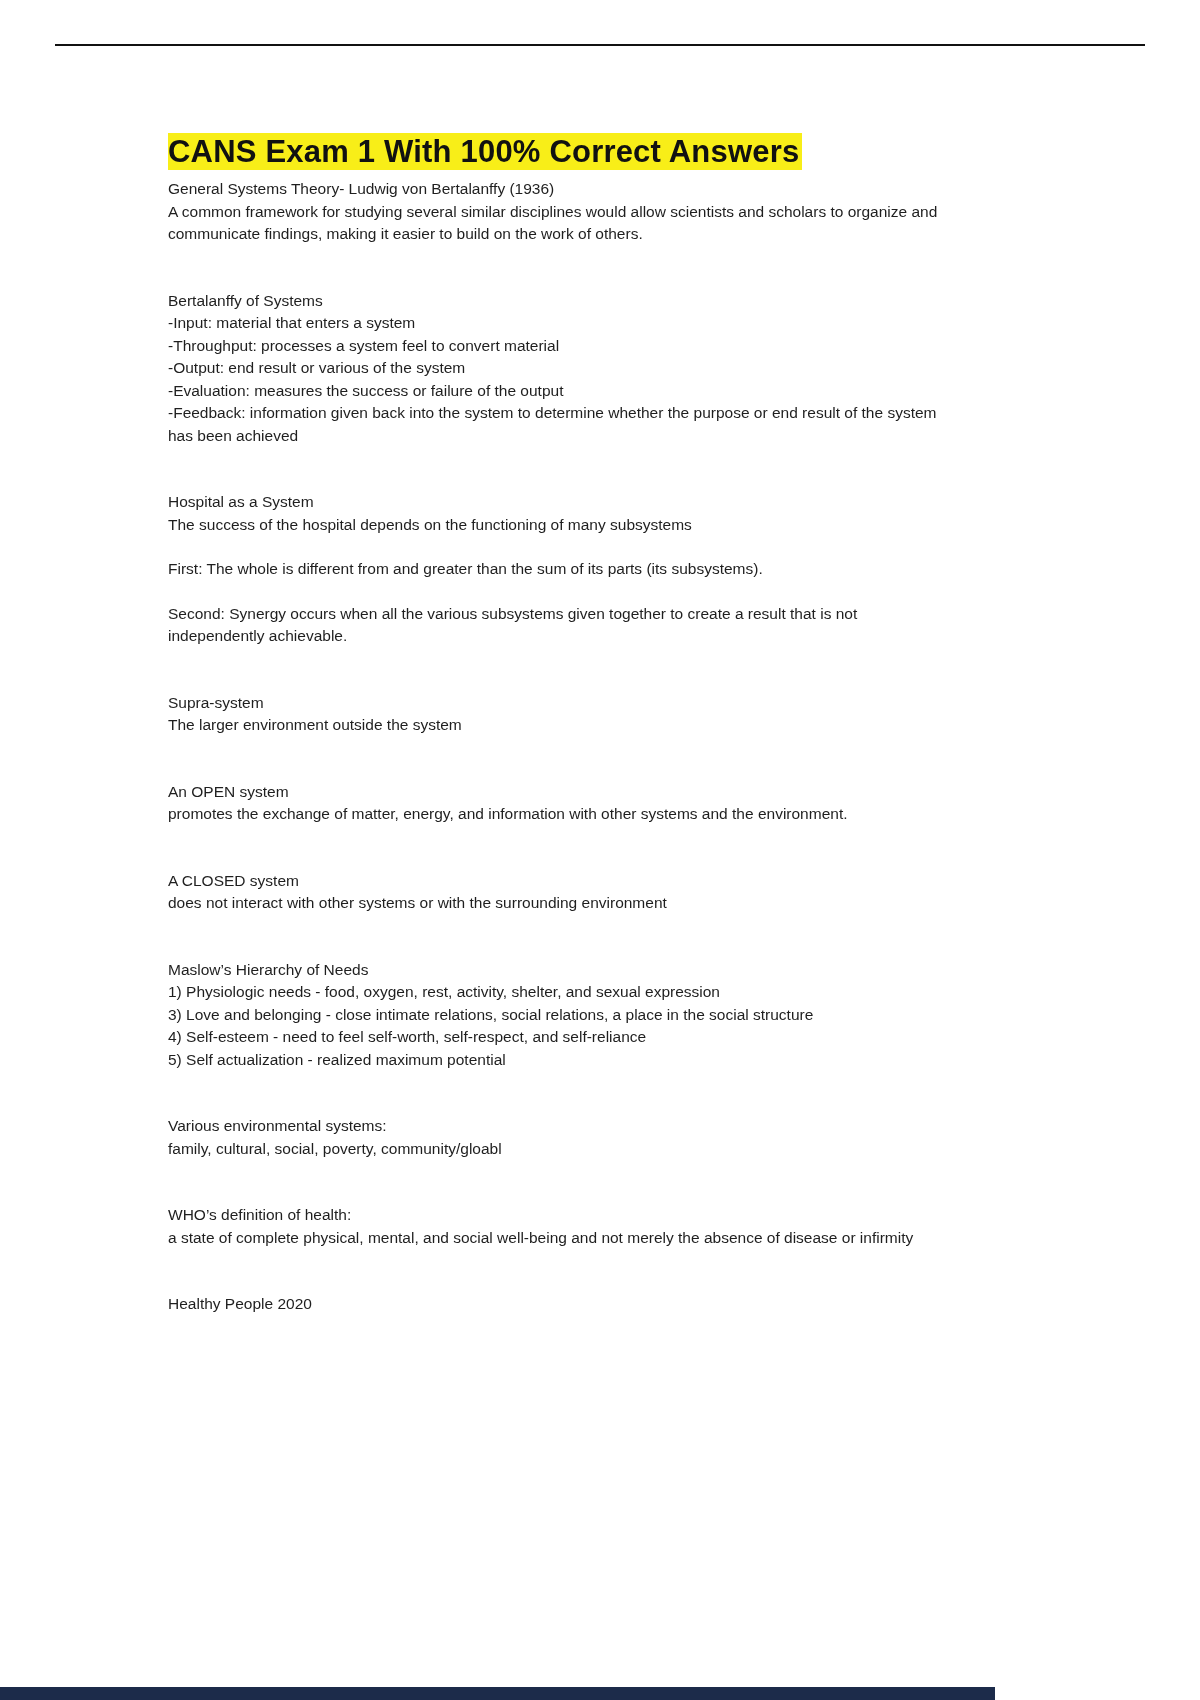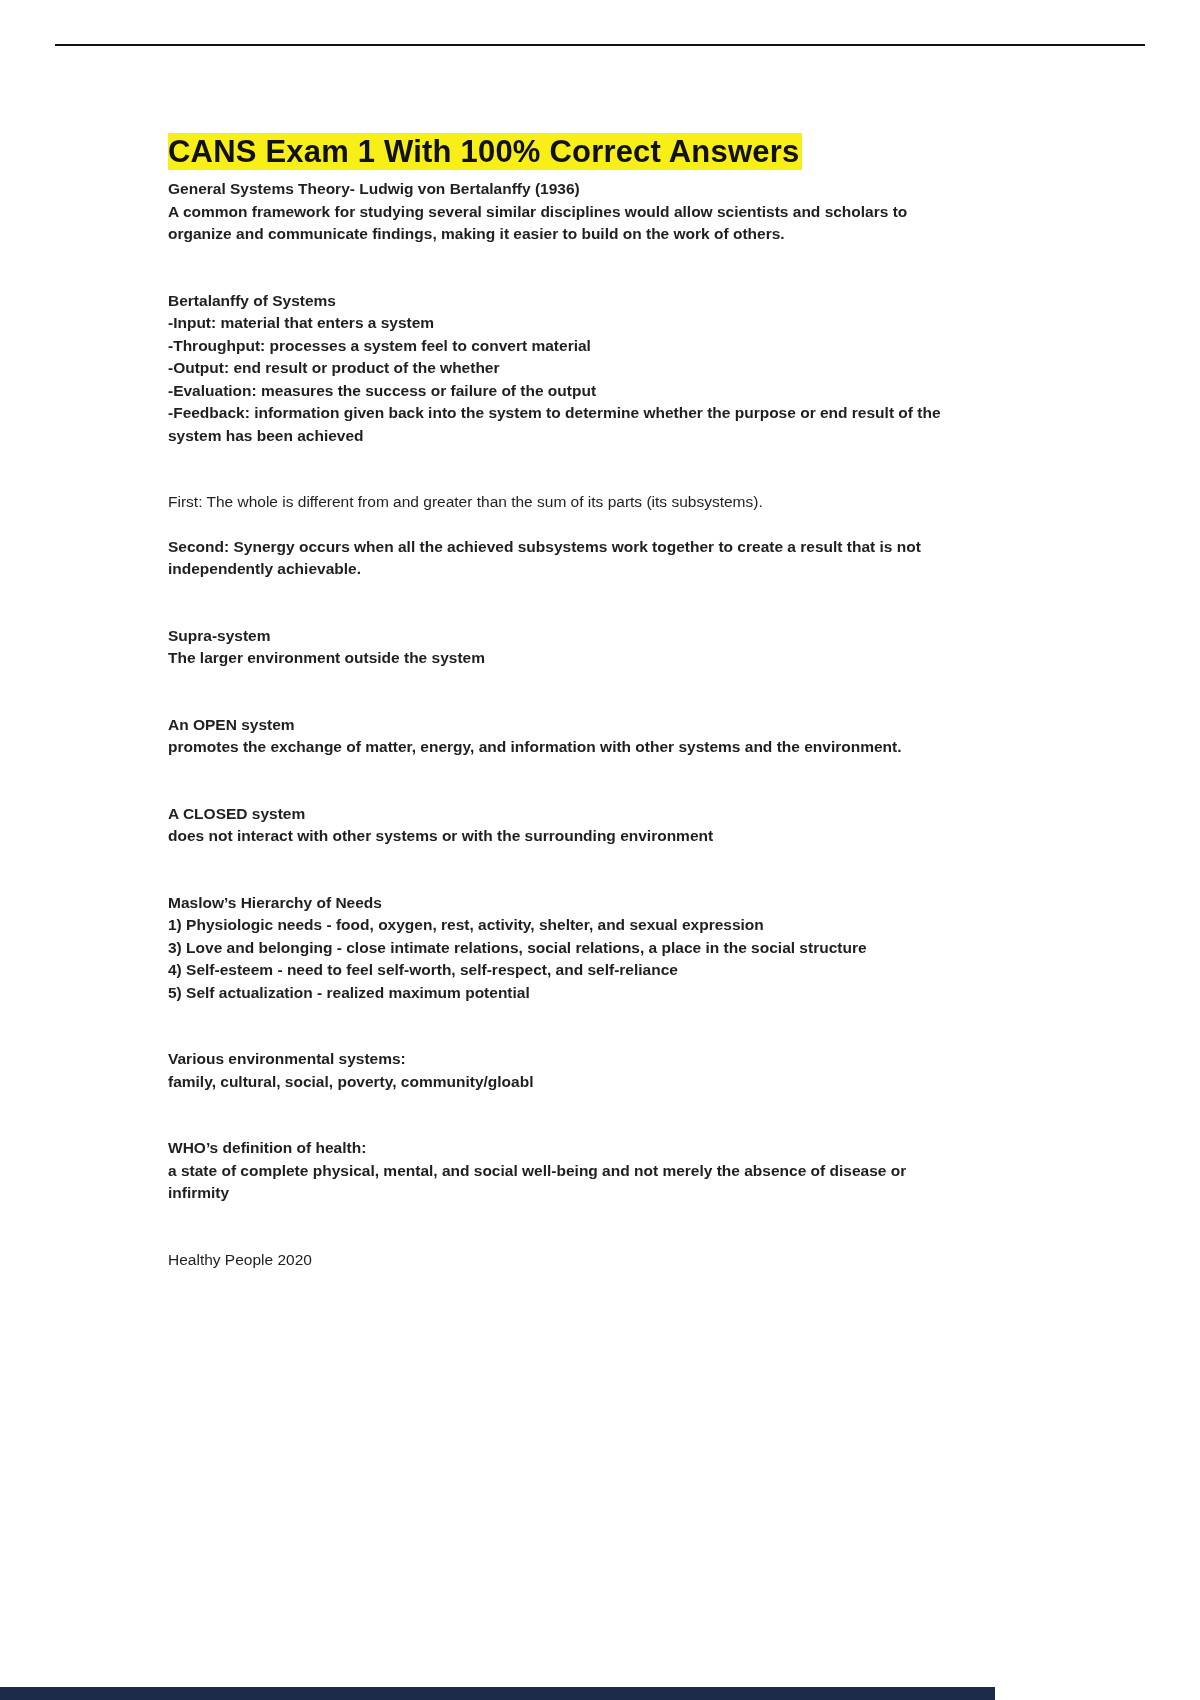--- a/index.html
+++ b/index.html
@@ -37,21 +37,21 @@
     color: #111111;
     margin-bottom: 5px;
     letter-spacing: 0.2px;
   }
   .doc-title .hl {
     background: var(--hl, #f8ee18);
     padding: 1px 3px 1px 0;
     box-decoration-break: clone;
   }
   .block .line { min-height: 22.5px; }
-  .gap-large  { margin-bottom: 44px; font-weight: bold; }
+  .gap-large  { margin-bottom: 44px; }
   .gap-medium { margin-bottom: 22px; }
   .gap-none   { margin-bottom: 0; }
   .footer-bar {
     position: absolute;
     left: 0; bottom: 0;
     width: 100%; height: 13px;
     background: var(--footer, #1c2b4a);
   }
 </style>
 </head>
@@ -67,29 +67,33 @@
 
     <div id="doc-body">
         <div class="block gap-large">
           <div class="line">General Systems Theory- Ludwig von Bertalanffy (1936)</div>
           <div class="line">A common framework for studying several similar disciplines would allow scientists and scholars to organize and communicate findings, making it easier to build on the work of others.</div>
         </div>
         <div class="block gap-large">
           <div class="line">Bertalanffy of Systems</div>
           <div class="line">-Input: material that enters a system</div>
           <div class="line">-Throughput: processes a system feel to convert material</div>
-          <div class="line">-Output: end result or product of the whether</div>
+          <div class="line">-Output: end result or various of the system</div>
           <div class="line">-Evaluation: measures the success or failure of the output</div>
           <div class="line">-Feedback: information given back into the system to determine whether the purpose or end result of the system has been achieved</div>
+        </div>
+        <div class="block gap-medium">
+          <div class="line">Hospital as a System</div>
+          <div class="line">The success of the hospital depends on the functioning of many subsystems</div>
         </div>
         <div class="block gap-medium">
           <div class="line">First: The whole is different from and greater than the sum of its parts (its subsystems).</div>
         </div>
         <div class="block gap-large">
-          <div class="line">Second: Synergy occurs when all the achieved subsystems work together to create a result that is not independently achievable.</div>
+          <div class="line">Second: Synergy occurs when all the various subsystems given together to create a result that is not independently achievable.</div>
         </div>
         <div class="block gap-large">
           <div class="line">Supra-system</div>
           <div class="line">The larger environment outside the system</div>
         </div>
         <div class="block gap-large">
           <div class="line">An OPEN system</div>
           <div class="line">promotes the exchange of matter, energy, and information with other systems and the environment.</div>
         </div>
         <div class="block gap-large">

